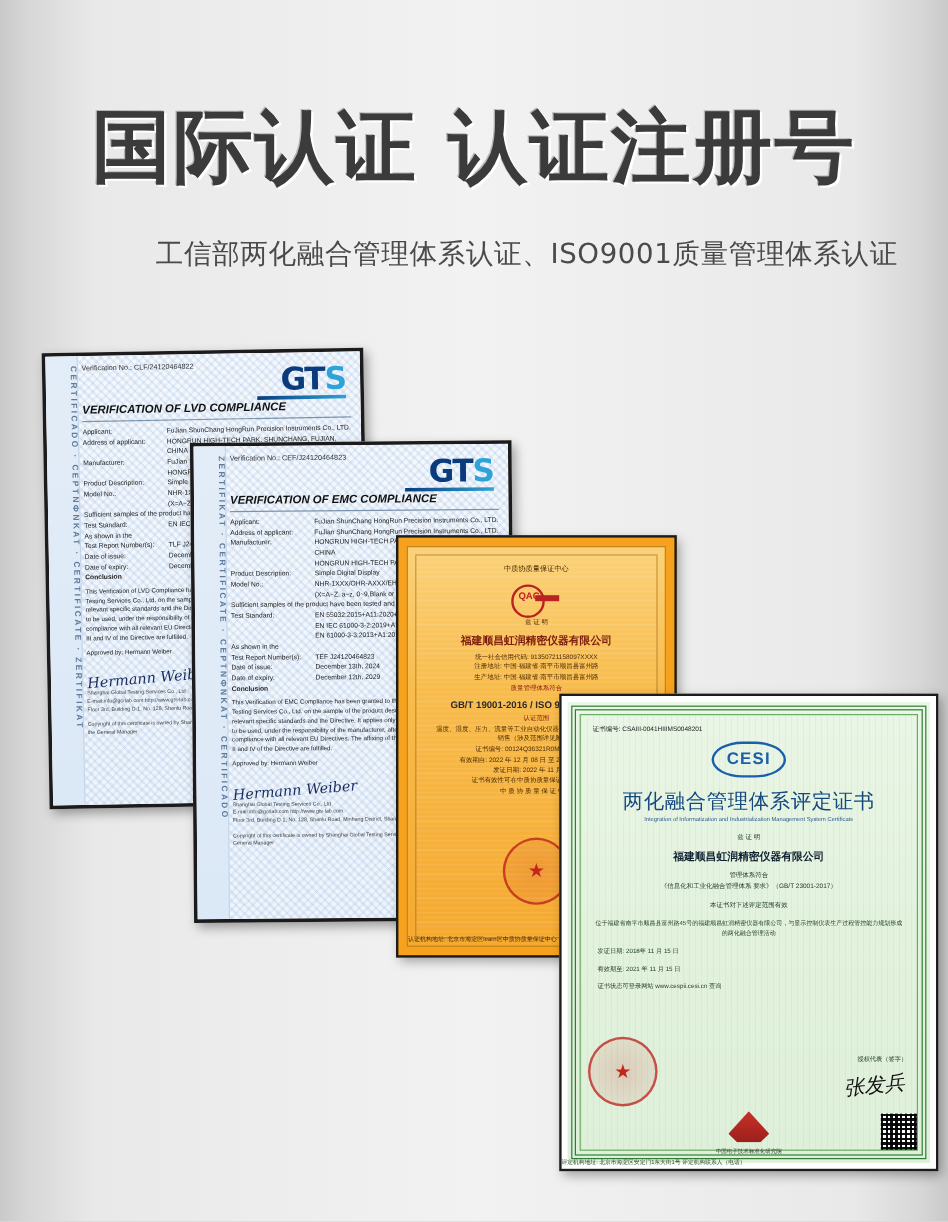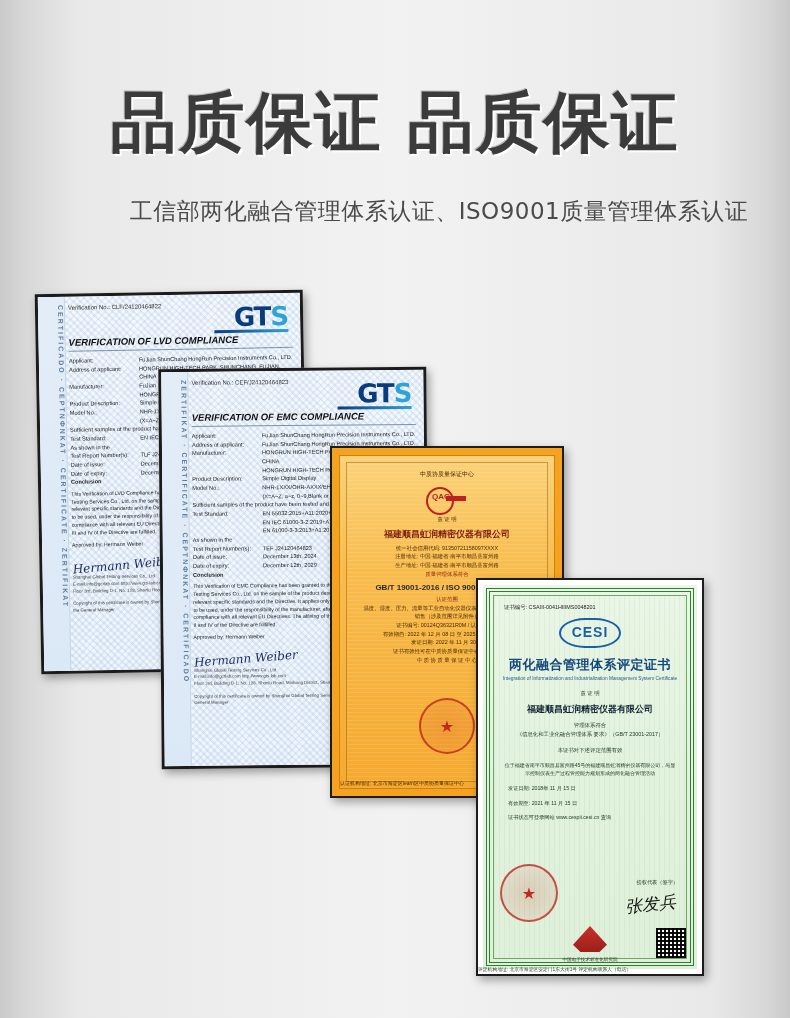--- a/index.html
+++ b/index.html
@@ -330,22 +330,22 @@
     border: 2px solid #1b5faa;
     border-radius: 50%/60%;
     color: #1b5faa;
     font-size: 14px;
     font-weight: bold;
     line-height: 24px;
     letter-spacing: 1px;
   }
   .cesi .cn-title {
     font-family: "DejaVu Sans", sans-serif;
-    font-size: 13px;
-    font-weight: bold;
+    font-size: 17px;
+    font-weight: normal;
     color: #15487f;
     margin: 8px 0 2px 0;
     letter-spacing: 0.5px;
   }
   .cesi .en-title {
     font-size: 4.8px;
     color: #2b5a8c;
     margin-bottom: 8px;
   }
   .cesi .sm {
@@ -438,21 +438,21 @@
     left: 0; right: 0; bottom: 2px;
     font-size: 4.8px;
     color: #1e3a1e;
   }
 </style>
 </head>
 <body>
 
 <div class="page">
 
-  <div class="headline">品质保证 品质保证</div>
+  <div class="headline">国际认证 认证注册号</div>
   <div class="subline">工信部两化融合管理体系认证、ISO9001质量管理体系认证</div>
 
   <div class="cert gts" style="left:38px; top:292px; width:268px; height:380px; transform: rotate(-1deg);">
     <div class="guil"></div>
     <div class="leftband">CERTIFICADO · CEPTNФNKAT · CERTIFICATE · ZERTIFIKAT</div>
     <div class="body">
       <div class="verif">Verification No.:  CLF/24120464822</div>
       <div class="logo">GT<span class="dot">S</span></div>
       <div class="logo-line"></div>
       <div class="title">VERIFICATION OF LVD COMPLIANCE</div>
@@ -631,21 +631,21 @@
         <div class="sm">中 质 协 质 量 保 证 中 心</div>
       </div>
       <div class="redstamp">
           <div class="star">★</div>
         </div>
       <div class="iaf">IAF</div>
       <div class="botline">认证机构地址:  北京市海淀区learn区中质协质量保证中心</div>
     </div>
   </div>
 
-  <div class="cert cesi" style="left:476px; top:578px; width:228px; height:398px;">
+  <div class="cert cesi" style="left:466px; top:578px; width:316px; height:398px;">
     <div class="inner"></div>
     <div class="border1"></div>
     <div class="border2">
       <div class="certno">证书编号:  CSAIII-0041HIIIMS0048201</div>
       <div class="logo">CESI</div>
       <div class="cn-title">两化融合管理体系评定证书</div>
       <div class="en-title">Integration of Informatization and Industrialization Management System Certificate</div>
       <div class="sm">兹 证 明</div>
       <div class="company">福建顺昌虹润精密仪器有限公司</div>
       <div class="sm">管理体系符合</div>

